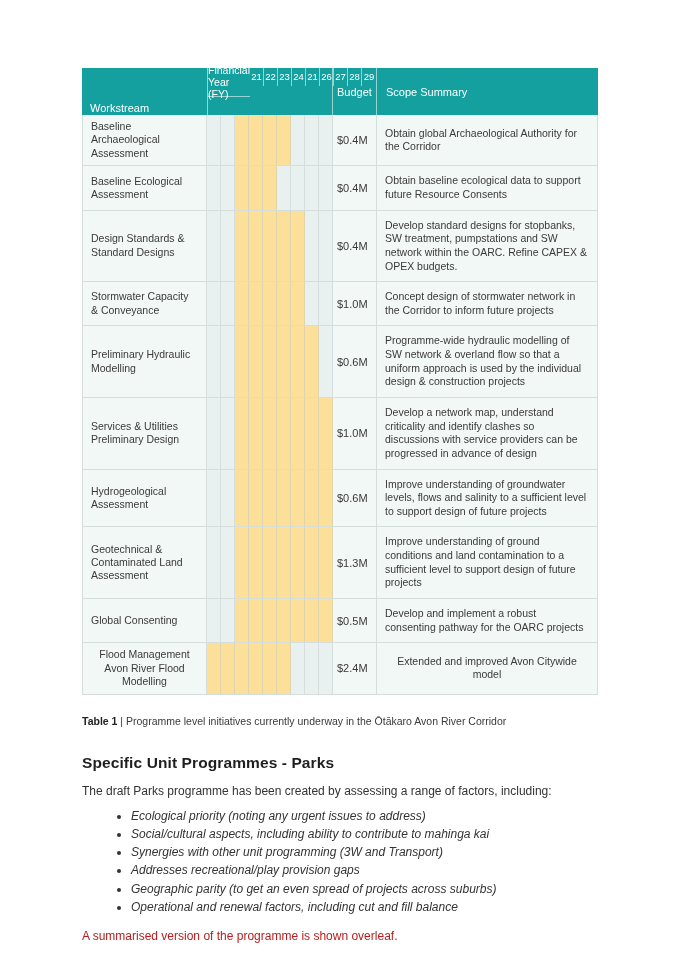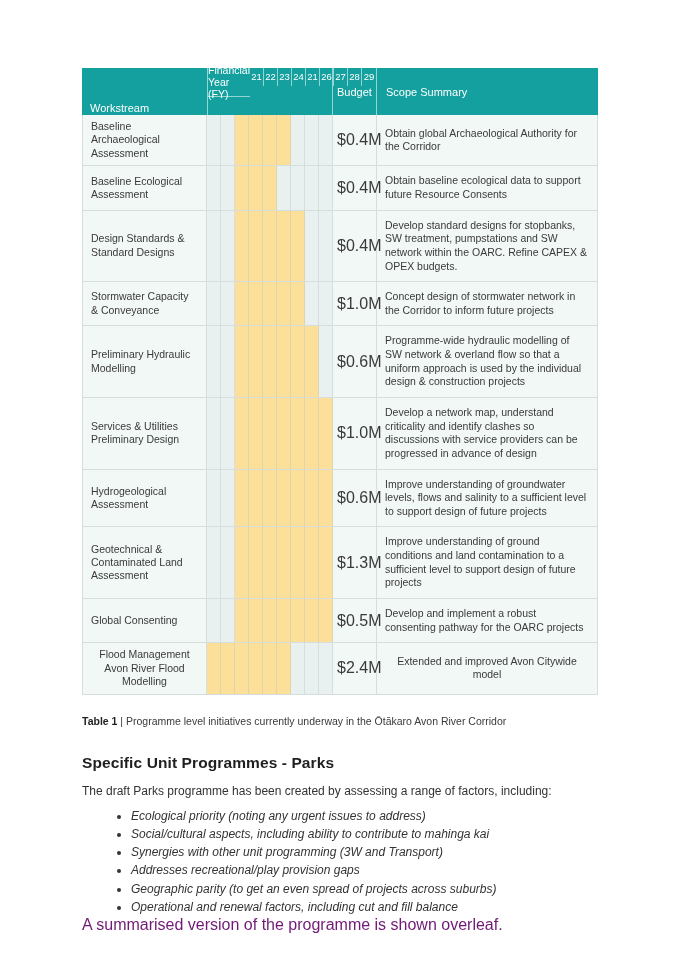--- a/index.html
+++ b/index.html
@@ -47,34 +47,34 @@
   .t-row:nth-child(6){min-height:52px;}
   .t-row:nth-child(7){min-height:52px;}
   .t-row:nth-child(8){min-height:52px;}
   .t-row:nth-child(9){min-height:37px;}
   .t-row:nth-child(10){min-height:39px;text-align:center;}
   .c-workstream{width:124px;padding:5px 8px;font-size:10.5px;line-height:1.28;
         display:flex;align-items:center;border-right:1px solid var(--grid);}
   .c-gantt{width:126px;display:flex;}
   .fy-cell{width:14px;background:var(--fy-bg);border-right:1px solid var(--grid);}
   .fy-cell.filled{background:var(--gantt-fill);border-right-color:#e0d4ae;}
-  .c-budget{width:44px;padding:5px 2px 5px 4px;font-size:16px;
+  .c-budget{width:44px;padding:5px 2px 5px 4px;font-size:11px;
         display:flex;align-items:center;border-right:1px solid var(--grid);}
   .c-scope{flex:1;padding:8px 8px;font-size:10.5px;line-height:1.3;
         display:flex;align-items:center;}
 
   
   .caption{margin-top:20px;font-size:10.5px;color:#3a3a3a;}
   .caption b{font-weight:bold;color:#222;}
   .section-heading{margin-top:27px;font-size:15.5px;font-weight:bold;color:#1f1f1f;
         letter-spacing:.1px;}
   .intro{margin-top:12px;font-size:12px;color:#333;}
   .bullet-list{margin-top:9px;padding-left:49px;list-style:disc;}
   .bullet-list li{font-size:12px;font-style:italic;line-height:1.52;color:#333;}
-  .outro{font-size:16px;color:#701a75;}
+  .outro{margin-top:13px;font-size:12px;color:#b91c1c;}
 </style>
 </head>
 <body>
 
 <div class="page">
   <div class="content">
 
     <div class="doc-table">
       <div class="t-header">
         <div class="h-cell h-workstream">Workstream</div>

